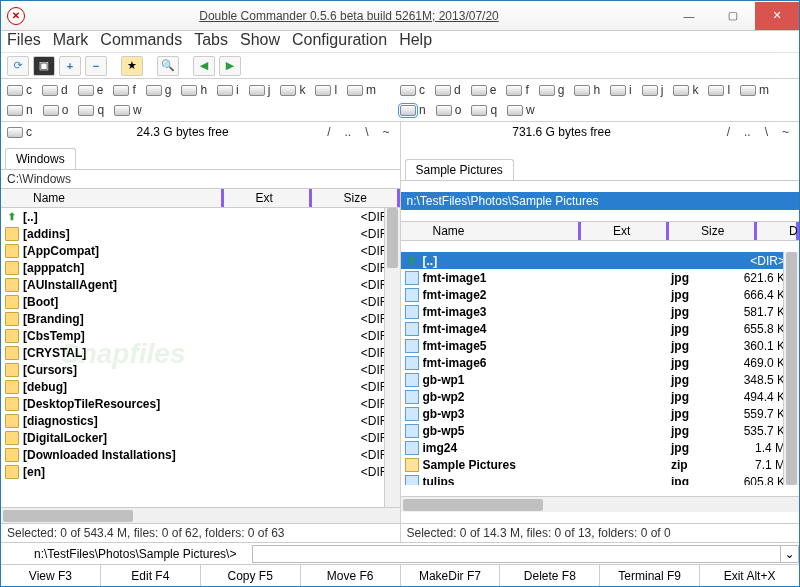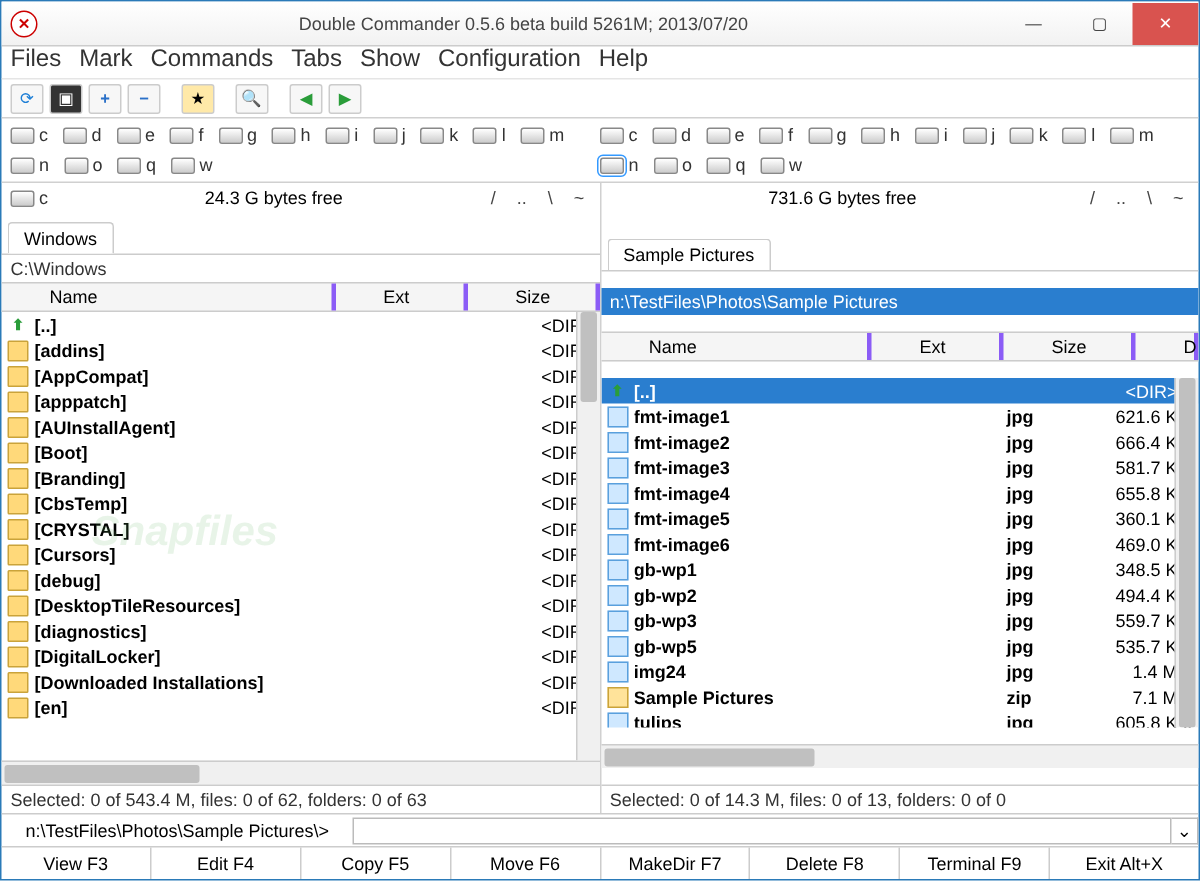--- a/index.html
+++ b/index.html
@@ -1,19 +1,19 @@
 <!DOCTYPE html>
 <html><head>
 <meta charset="utf-8">
 <style>
 * { box-sizing: border-box; margin: 0; padding: 0; font-family: "Segoe UI", Tahoma, sans-serif; }
 body { width: 800px; height: 587px; background: #fff; overflow: hidden; display: flex; flex-direction: column; border: 1px solid #2a7ab8; }
 .titlebar { height: 30px; background: linear-gradient(#fff,#f2f2f2); display: flex; align-items: center; border-bottom: 1px solid #ccc; }
 .app-icon { width: 18px; height: 18px; margin: 0 6px; border-radius: 50%; background: #fff; border: 1px solid #c00; display:inline-flex; align-items:center; justify-content:center; font-size:10px; color:#c00; font-weight:bold; }
-.title-text { flex: 1; text-align: center; color: #444; font-size: 12px; }
+.title-text { flex: 1; text-align: center; color: #444; font-size: 12px; text-decoration: underline; }
 .win-btns { display: flex; }
 .win-btn { width: 44px; height: 28px; display:flex; align-items:center; justify-content:center; font-size:11px; color:#444; }
 .win-btn.close { background:#d9534f; color:#fff; }
 .menubar { height: 22px; display:flex; align-items:flex-start; padding: 0 6px; font-size: 16px; gap: 12px; border-bottom:1px solid #e5e5e5; }
 .menubar span { color:#333; }
 .toolbar { height: 26px; display:flex; align-items:center; padding: 2px 6px; gap:4px; border-bottom:1px solid #d0d0d0; }
 .tbtn { width:22px; height:20px; border:1px solid #ccc; border-radius:2px; background:#f7f7f7; display:inline-flex; align-items:center; justify-content:center; font-size:11px; }
 .tbtn.blue{color:#1e7fd6;} .tbtn.green{color:#2a9d3a;} .tbtn.yellow{background:#ffe9a8;} .tbtn.plus{color:#2a70c8;font-weight:bold;} .tbtn.minus{color:#2a70c8;font-weight:bold;}
 .sep{width:6px;}
 .drives { padding:4px 6px; display:flex; flex-wrap:wrap; row-gap:6px; border-bottom:1px solid #d0d0d0; }
@@ -44,21 +44,21 @@
 .fi.img { background:#cfe8ff; border:1px solid #5aa0dd; }
 .fi.zip { background:#ffe39a; border:1px solid #caa33a; }
 .cell.name{flex:1; overflow:hidden; text-overflow:ellipsis; font-weight:bold;}
 .cell.ext{width:60px; font-weight:bold;} .cell.size{width:64px; text-align:right;}
 .scroll-v { position:absolute; right:0; top:0; width:16px; height:100%; background:#f0f0f0; border-left:1px solid #ccc; }
 .scroll-v .thumb{ position:absolute; left:2px; right:2px; background:#c0c0c0; border-radius:2px; }
 .scroll-h { height:16px; background:#f0f0f0; border-top:1px solid #ccc; display:flex; }
 .scroll-h .hthumb{ height:12px; margin:2px; background:#c0c0c0; border-radius:2px; }
 .status { font-size:12px; padding:2px 6px; border-top:1px solid #ccc; color:#333; }
 .cmdline { display:flex; align-items:center; font-size:12px; border-top:1px solid #ccc; height:22px; }
-.cmdline .prompt{ padding:0 16px; }
+.cmdline .prompt{ padding:0 16px;margin-left:17px; }
 .cmdline input { flex:1; height:18px; border:1px solid #bbb; font-size:12px; padding:0 4px; }
 .cmdline .dd{ width:18px; text-align:center; border:1px solid #bbb; border-left:none; height:18px; line-height:16px; }
 .fkeys { display:flex; border-top:1px solid #ccc; height:22px; font-size:12px; }
 .fkeys div{ flex:1; text-align:center; border-right:1px solid #ccc; line-height:22px; }
 .fkeys div:last-child{border-right:none;}
 .watermark{ position:absolute; left:60px; top:130px; font-size:28px; color:rgba(100,180,100,0.15); font-weight:bold; font-style:italic; pointer-events:none; }
 </style>
 </head>
 <body>
 

